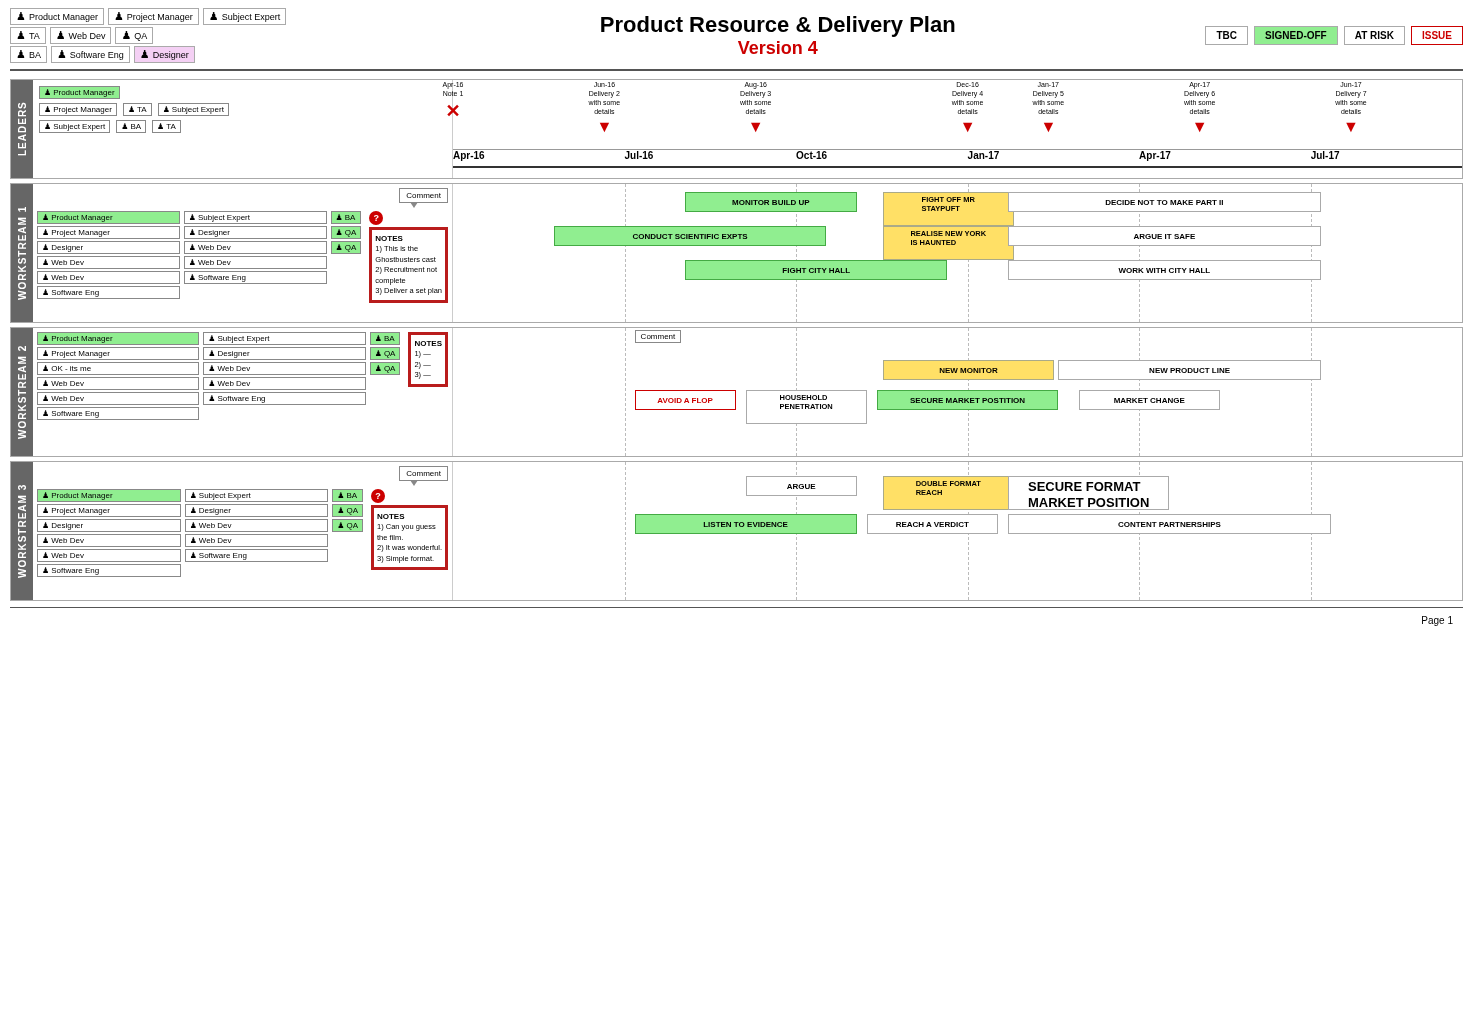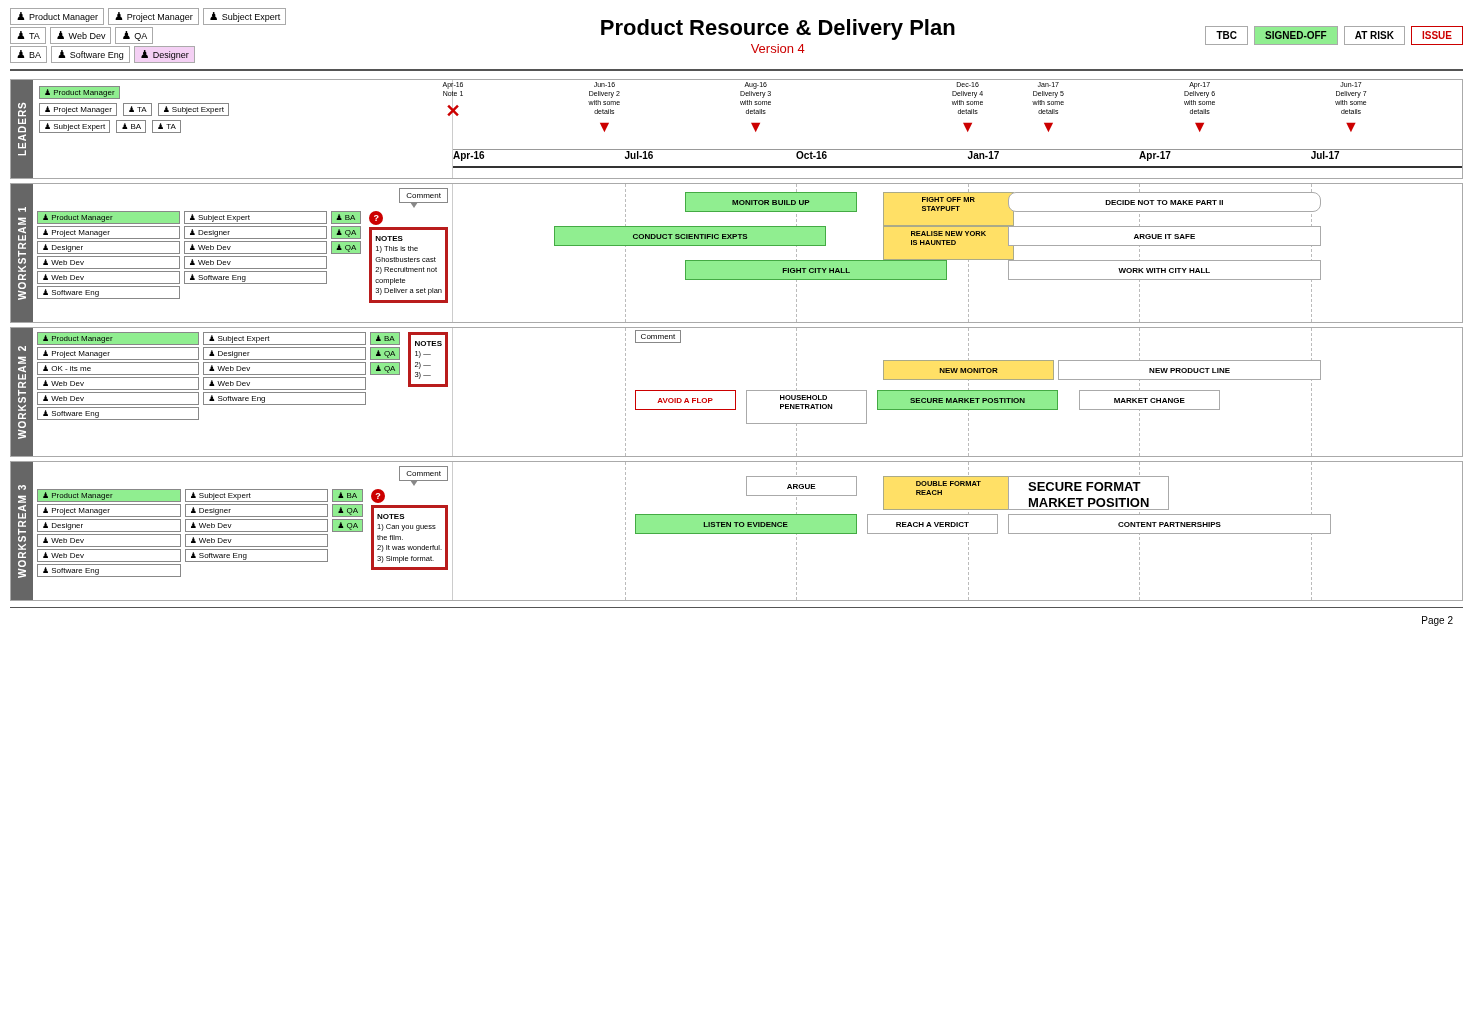--- a/index.html
+++ b/index.html
@@ -10,21 +10,21 @@
     
     .header { display: flex; align-items: center; border-bottom: 2px solid #555; padding-bottom: 6px; margin-bottom: 8px; }
     .header-legend { display: flex; flex-direction: column; gap: 2px; min-width: 340px; }
     .legend-row { display: flex; gap: 4px; }
     .legend-item { border: 1px solid #aaa; padding: 1px 5px; font-size: 9px; display: flex; align-items: center; gap: 3px; white-space: nowrap; }
     .legend-item.designer { background: #f4d0f4; }
     .person-icon { font-size: 11px; }
 
     .header-title { flex: 1; text-align: center; }
     .header-title h1 { font-size: 22px; font-weight: bold; }
-    .header-title .version { color: #c00; font-size: 13px; }
+    .header-title .version { color: #c00; font-size: 18px; font-weight: bold; }
 
     .header-status { display: flex; gap: 6px; align-items: center; margin-left: auto; }
     .status-box { border: 1px solid #aaa; padding: 3px 10px; font-size: 10px; font-weight: bold; }
     .status-tbc { background: #fff; }
     .status-signed { background: #90ee90; }
     .status-atrisk { background: #fff; }
     .status-issue { color: #c00; border-color: #c00; }
     .section-label { writing-mode: vertical-rl; transform: rotate(180deg); font-weight: bold; font-size: 10px; letter-spacing: 1px; background: #666; color: #fff; padding: 6px 3px; display: flex; align-items: center; justify-content: center; min-width: 22px; }
 
     
@@ -222,21 +222,21 @@
 
       <div class="vline" style="left:17%;"></div>
       <div class="vline" style="left:34%;"></div>
       <div class="vline" style="left:51%;"></div>
       <div class="vline" style="left:68%;"></div>
       <div class="vline" style="left:85%;"></div>
 
       <div style="position:relative; height:26px; margin:4px 0;">
         <div class="task-bar task-green" style="left:23%; width:17%;">MONITOR BUILD UP</div>
         <div class="task-bar task-yellow" style="left:41%; width:13%; height:34px; line-height:1.2; padding:2px 4px; align-items:flex-start; font-size:7.5px;">FIGHT OFF MR<br>STAYPUFT</div>
-        <div class="task-bar task-white" style="left:55%; width:31%;border-radius:8px;">DECIDE NOT TO MAKE PART II</div>
+        <div class="task-bar task-white" style="left:55%; width:31%;">DECIDE NOT TO MAKE PART II</div>
       </div>
 
       <div style="position:relative; height:26px; margin:8px 0 4px;">
         <div class="task-bar task-green" style="left:10%; width:27%;">CONDUCT SCIENTIFIC EXPTS</div>
         <div class="task-bar task-yellow" style="left:41%; width:13%; height:34px; line-height:1.2; padding:2px 4px; align-items:flex-start; font-size:7.5px;">REALISE NEW YORK<br>IS HAUNTED</div>
         <div class="task-bar task-white" style="left:55%; width:31%;">ARGUE IT SAFE</div>
       </div>
 
       <div style="position:relative; height:26px; margin:8px 0 4px;">
         <div class="task-bar task-green" style="left:23%; width:26%;">FIGHT CITY HALL</div>
@@ -362,16 +362,16 @@
 
       <div style="position:relative; height:26px; margin:12px 0 4px;">
         <div class="task-bar task-green" style="left:18%; width:22%;">LISTEN TO EVIDENCE</div>
         <div class="task-bar task-white" style="left:41%; width:13%;">REACH A VERDICT</div>
         <div class="task-bar task-white" style="left:55%; width:32%;">CONTENT PARTNERSHIPS</div>
       </div>
     </div>
   </div>
 
   <div class="bottom-bar">
-    <div class="page-number">Page 2</div>
+    <div class="page-number">Page 1</div>
   </div>
 
 </div>
 
 </body></html>

